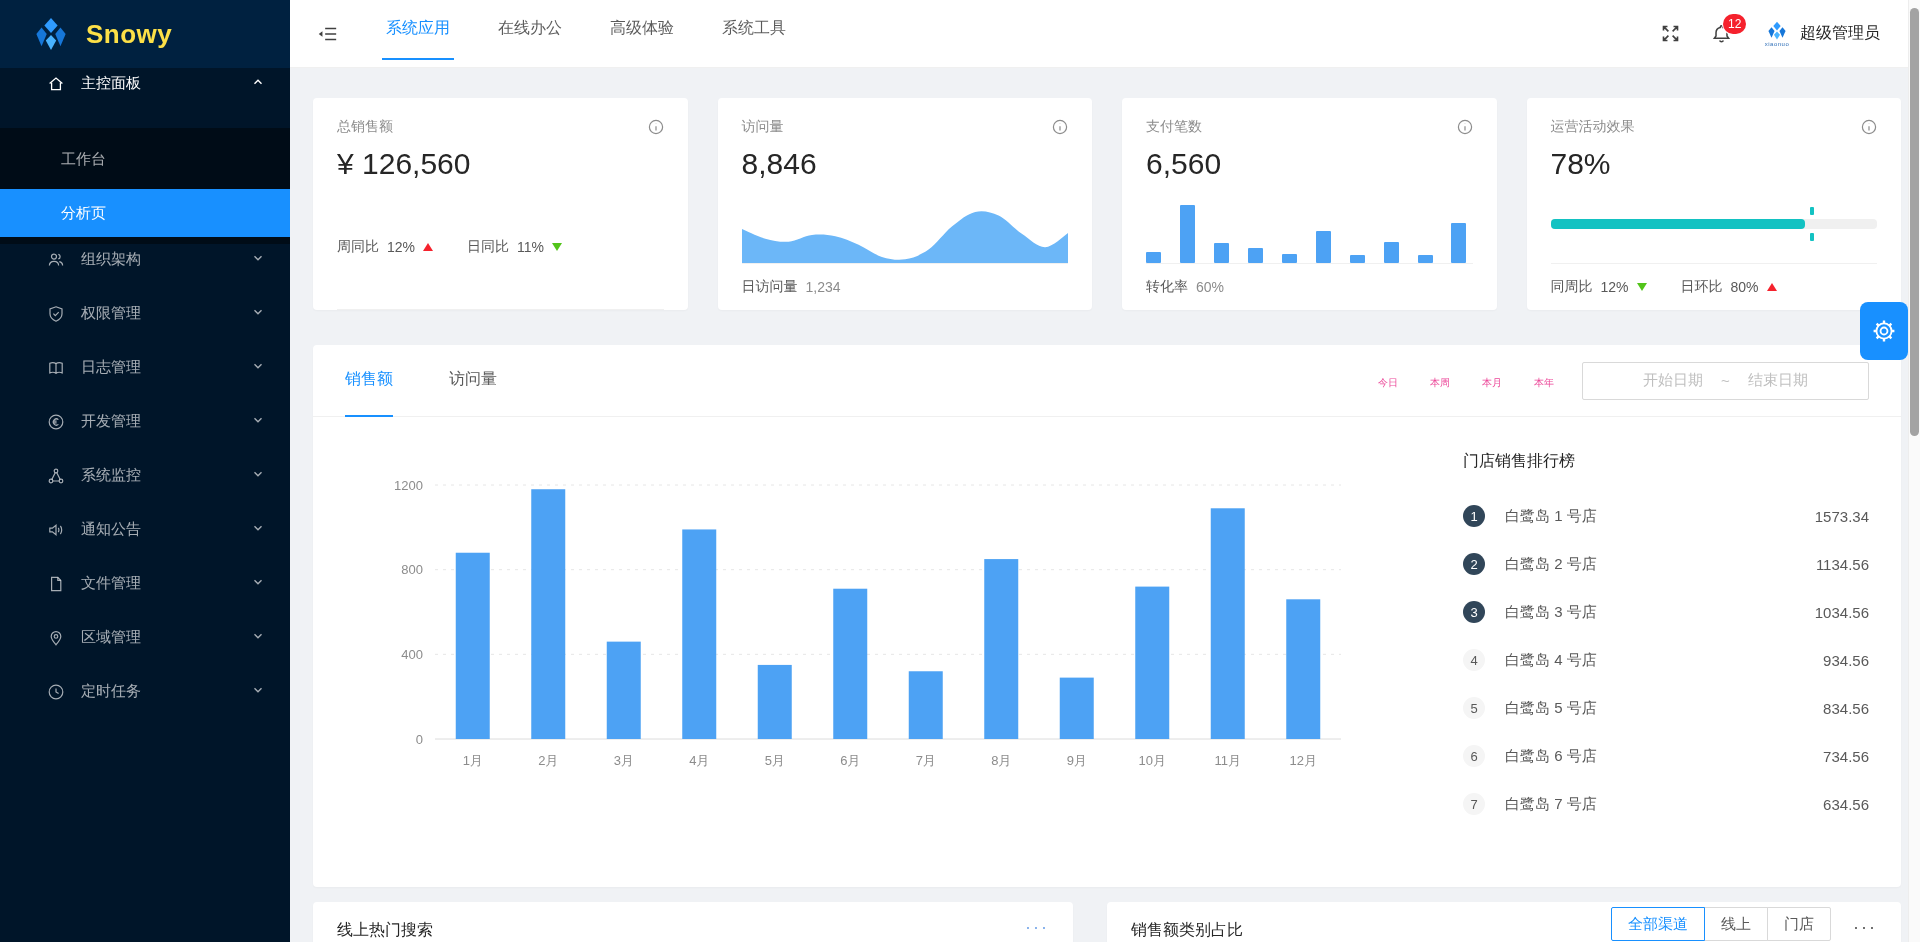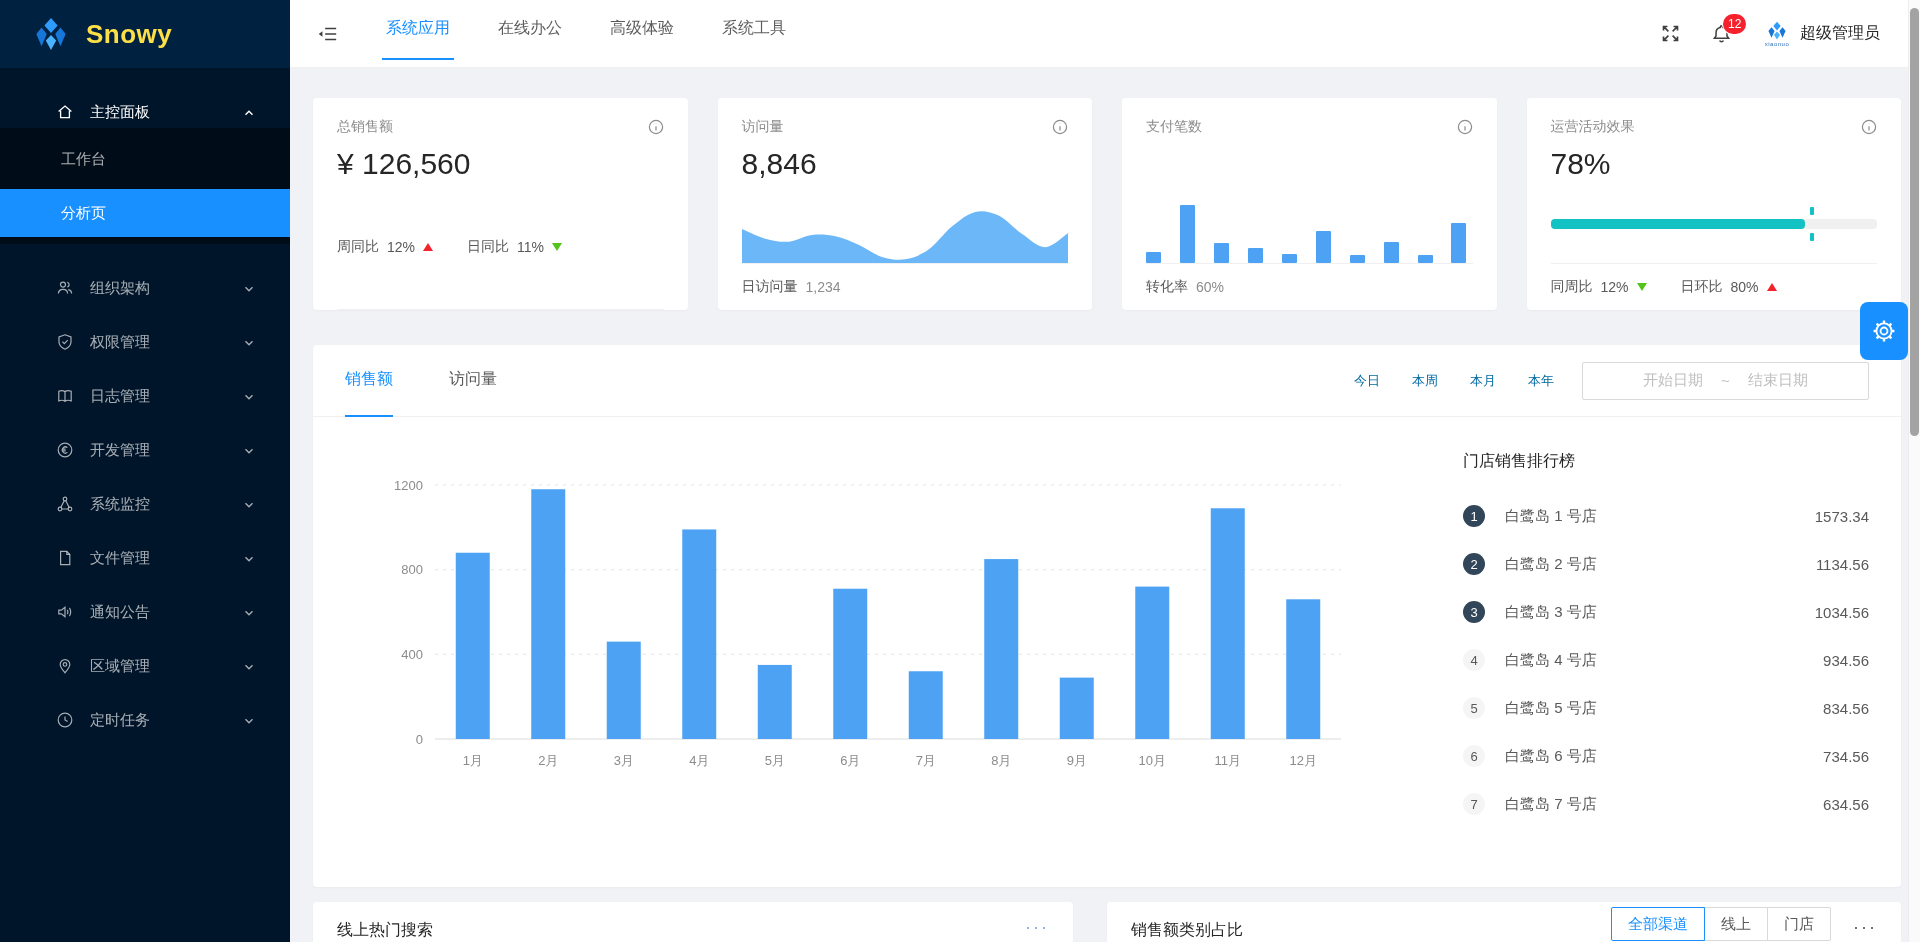--- a/index.html
+++ b/index.html
@@ -4,21 +4,21 @@
 <style>
   * { margin:0; padding:0; box-sizing:border-box; }
   html,body { width:1920px; height:942px; overflow:hidden; font-family:"Liberation Sans", sans-serif; background:#f0f2f5; }
 
   
   .sidebar { position:fixed; left:0; top:0; width:290px; height:942px; background:#001529; z-index:5; }
   .logo-row { height:68px; background:#002140; display:flex; align-items:center; padding-left:34px; cursor:pointer; }
   .logo-mark { width:34px; height:34px; margin-right:18px; }
   .logo-text { color:#fde047; font-size:26px; font-weight:bold; letter-spacing:.5px; }
   .side-menu { padding-top:0; }
-  .side-item { height:48px; margin:6px 13px; display:flex; align-items:flex-end; padding:0 22px 0 43px; color:rgba(255,255,255,.65); font-size:15px; cursor:pointer; }
+  .side-item { height:48px; margin:6px 4px; display:flex; align-items:flex-start; padding:0 22px 0 43px; color:rgba(255,255,255,.65); font-size:15px; cursor:pointer; }
   .side-item.open { color:#ffffff; }
   .side-icon { width:20px; height:20px; margin-right:14px; display:flex; align-items:center; }
   .side-icon svg { width:18px; height:18px; }
   .side-label { flex:1; }
   .side-chevron svg { width:12px; height:12px; }
   .side-sub { background:#000c17; padding:1px 0; }
   .side-sub-item { height:48px; margin:6px 0; line-height:48px; padding-left:61px; color:rgba(255,255,255,.65); font-size:15px; cursor:pointer; }
   .side-sub-item.active { background:#1890ff; color:#ffffff; }
 
   
@@ -64,21 +64,21 @@
   .sc-divider { border-top:1px solid #f0f0f0; }
   .sc-footer { height:46px; display:flex; align-items:center; gap:8px; font-size:14px; }
   .sc-footer .fl { color:#595959; } .sc-footer .fv { color:#8c8c8c; }
 
   
   .main-card { margin-top:35px; height:542px; background:#fff; border-radius:4px; box-shadow:0 1px 2px rgba(0,0,0,.03); }
   .mc-head { height:72px; display:flex; align-items:center; border-bottom:1px solid #f0f0f0; padding:0 32px; }
   .mc-tab { font-size:16px; color:#595959; height:72px; display:flex; align-items:center; margin-right:56px; cursor:pointer; border-bottom:2px solid transparent; }
   .mc-tab.active { color:#1890ff; border-bottom-color:#1890ff; }
   .mc-spacer { flex:1; }
-  .range-link { color:#0369a1; font-size:13px; margin-left:32px; cursor:pointer; text-decoration:none; }
+  .range-link { color:#ec4899; font-size:10px; margin-left:32px; cursor:pointer; text-decoration:none; }
   .date-input { width:287px; height:38px; border:1px solid #d9d9d9; border-radius:2px; margin-left:28px; display:flex; align-items:center; justify-content:center; gap:18px; font-size:15px; color:#bfbfbf; cursor:text; background:#fff; }
   .mc-body { display:flex; justify-content:space-between; padding:34px 32px 0; }
   .col-title { font-size:16px; color:#262626; }
   .chart-col { width:1010px; }
   .chart-col svg { margin-top:10px; display:block; }
   .rank-col { width:406px; }
   .rank-list { margin-top:20px; list-style:none; }
   .rank-item { height:48px; display:flex; align-items:center; }
   .rank-badge { width:22px; height:22px; border-radius:50%; background:#f5f5f5; color:#595959; font-size:13px; display:flex; align-items:center; justify-content:center; margin-right:20px; }
   .rank-badge.dark { background:#314659; color:#ffffff; }
@@ -197,37 +197,37 @@
           </svg>
         </span>
         <span class="side-label">系统监控</span>
         <span class="side-chevron"><svg viewBox="0 0 12 12" fill="none" stroke="currentColor" stroke-width="1.4">
             <path d="M2.5 4.3 L6 7.8 L9.5 4.3"></path>
           </svg></span>
       </div>
       <div class="side-item">
         <span class="side-icon">
           <svg viewBox="0 0 18 18" fill="none" stroke="currentColor" stroke-width="1.2">
+            <path d="M2.8 7.2 H5.4 L9 4.2 V13.8 L5.4 10.8 H2.8 Z"></path>
+            <path d="M11.2 6.8 c.9 1 .9 3.4 0 4.4 M13.4 5 c1.7 2 1.7 6 0 8"></path>
+          </svg>
+        </span>
+        <span class="side-label">通知公告</span>
+        <span class="side-chevron"><svg viewBox="0 0 12 12" fill="none" stroke="currentColor" stroke-width="1.4">
+            <path d="M2.5 4.3 L6 7.8 L9.5 4.3"></path>
+          </svg></span>
+      </div>
+      <div class="side-item">
+        <span class="side-icon">
+          <svg viewBox="0 0 18 18" fill="none" stroke="currentColor" stroke-width="1.2">
             <path d="M4.6 2.4 H10.8 L13.8 5.4 V15.6 H4.6 Z"></path>
             <path d="M10.8 2.4 V5.4 H13.8"></path>
           </svg>
         </span>
         <span class="side-label">文件管理</span>
-        <span class="side-chevron"><svg viewBox="0 0 12 12" fill="none" stroke="currentColor" stroke-width="1.4">
-            <path d="M2.5 4.3 L6 7.8 L9.5 4.3"></path>
-          </svg></span>
-      </div>
-      <div class="side-item">
-        <span class="side-icon">
-          <svg viewBox="0 0 18 18" fill="none" stroke="currentColor" stroke-width="1.2">
-            <path d="M2.8 7.2 H5.4 L9 4.2 V13.8 L5.4 10.8 H2.8 Z"></path>
-            <path d="M11.2 6.8 c.9 1 .9 3.4 0 4.4 M13.4 5 c1.7 2 1.7 6 0 8"></path>
-          </svg>
-        </span>
-        <span class="side-label">通知公告</span>
         <span class="side-chevron"><svg viewBox="0 0 12 12" fill="none" stroke="currentColor" stroke-width="1.4">
             <path d="M2.5 4.3 L6 7.8 L9.5 4.3"></path>
           </svg></span>
       </div>
       <div class="side-item">
         <span class="side-icon">
           <svg viewBox="0 0 18 18" fill="none" stroke="currentColor" stroke-width="1.2">
             <path d="M9 15.8 C6.2 12.4 4.2 10 4.2 7.4 a4.8 4.8 0 1 1 9.6 0 C13.8 10 11.8 12.4 9 15.8 Z"></path>
             <circle cx="9" cy="7.4" r="1.8"></circle>
           </svg>
@@ -351,20 +351,21 @@
     <section class="stat-card">
       <div class="sc-head">
         <span>支付笔数</span>
         <span class="info-icon">
           <svg viewBox="0 0 16 16" fill="none" stroke="currentColor" stroke-width="1.2">
               <circle cx="8" cy="8" r="6.6"></circle>
               <path d="M8 7.2 V11.6 M8 4.6 V4.8"></path>
             </svg>
         </span>
       </div>
+      <div class="sc-value">6,560</div>
       <div class="sc-body">
         <div class="spark-bars">
             <div style="height: 11.02px; background: rgb(77, 162, 244);"></div>
             <div style="height: 58px; background: rgb(77, 162, 244);"></div>
             <div style="height: 19.72px; background: rgb(77, 162, 244);"></div>
             <div style="height: 15.08px; background: rgb(77, 162, 244);"></div>
             <div style="height: 9.28px; background: rgb(77, 162, 244);"></div>
             <div style="height: 32.48px; background: rgb(77, 162, 244);"></div>
             <div style="height: 8.12px; background: rgb(77, 162, 244);"></div>
             <div style="height: 20.88px; background: rgb(77, 162, 244);"></div>

